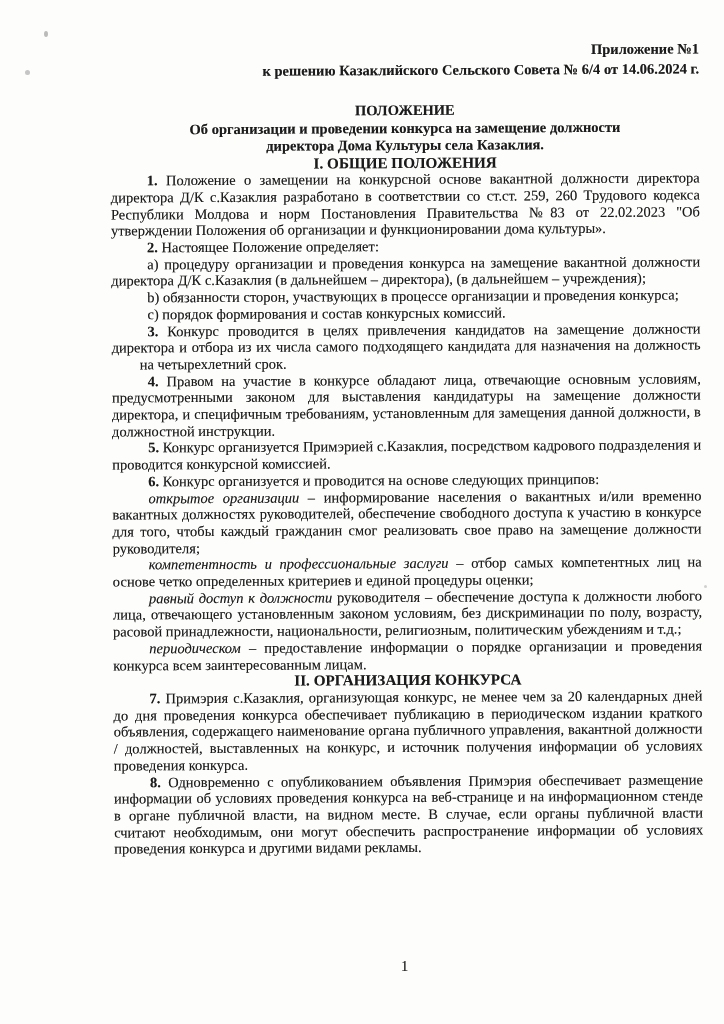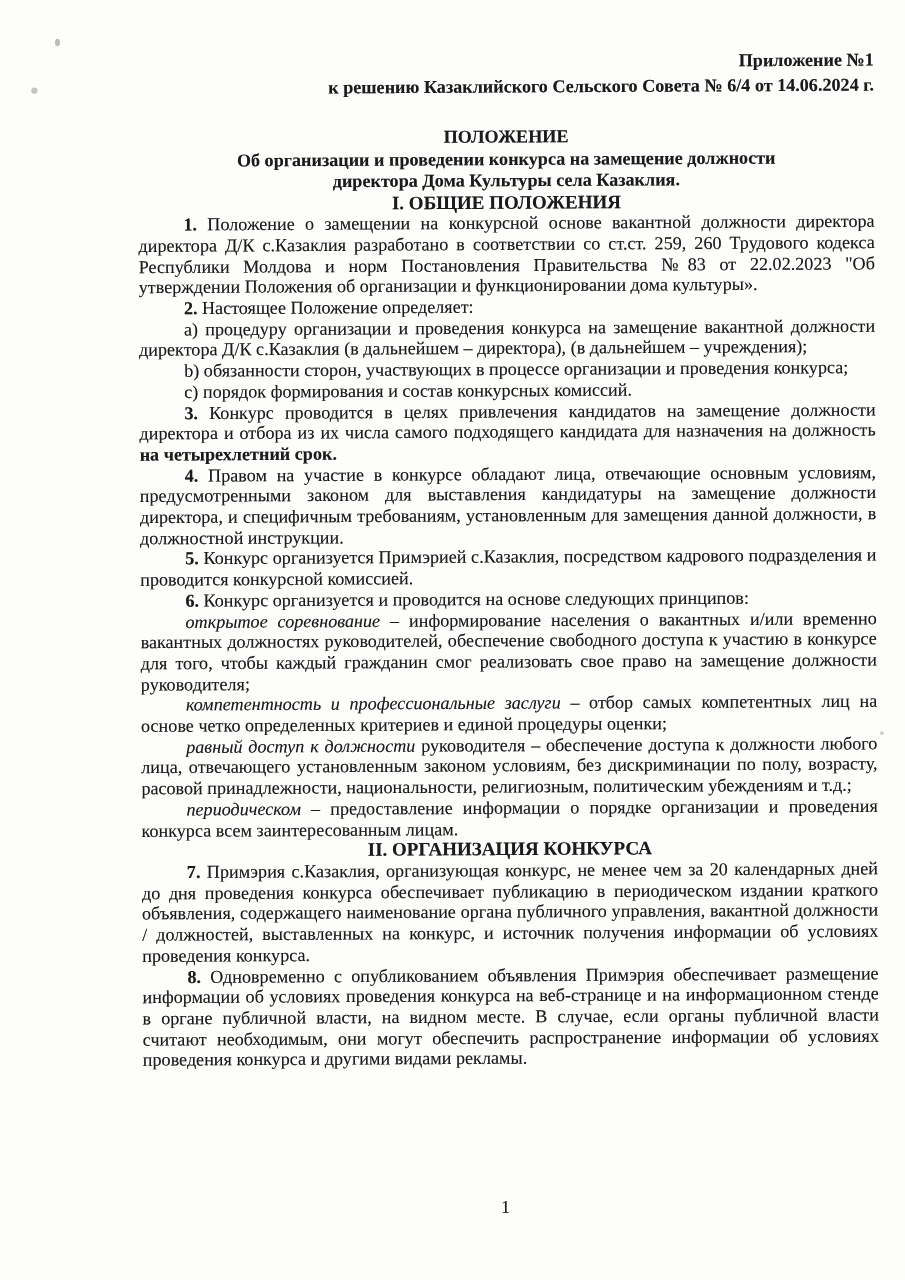--- a/index.html
+++ b/index.html
@@ -36,21 +36,21 @@
     font-weight:bold;line-height:17.5px;
   }
   p.sec-heading{
     text-align:center;text-indent:0;
     font-weight:bold;
     font-size:15.2px;
   }
   .sec1-heading{margin:14px 0 1px 0;}
   .sec2-heading{margin:13px 0 2px 0;}
   .num{font-weight:bold;}
-  .b{font-weight:bold;}
+  .b{font-weight:normal;margin-left:28px;}
   .it{font-style:italic;}
   .footer{
     position:absolute;
     left:110px;width:589px;top:958px;
     text-align:center;
     font-size:14.5px;
     font-family:"Liberation Serif","DejaVu Serif",serif;
     color:#222;
   }
   .speck{position:absolute;border-radius:50%;background:#6a6a6a;}
@@ -89,21 +89,21 @@
     <p class="para">c) порядок формирования и состав конкурсных комиссий.</p>
 
     <p class="para"><span class="num">3.</span><span> Конкурс проводится в целях привлечения кандидатов на замещение должности директора и отбора из их числа самого подходящего кандидата для назначения на должность </span><span class="b">на четырехлетний срок.</span></p>
 
     <p class="para"><span class="num">4.</span><span> Правом на участие в конкурсе обладают лица, отвечающие основным условиям, предусмотренными законом для выставления кандидатуры на замещение должности директора, и специфичным требованиям, установленным для замещения данной должности, в должностной инструкции.</span></p>
 
     <p class="para"><span class="num">5.</span><span> Конкурс организуется Примэрией с.Казаклия, посредством кадрового подразделения и проводится конкурсной комиссией.</span></p>
 
     <p class="para"><span class="num">6.</span><span> Конкурс организуется и проводится на основе следующих принципов:</span></p>
 
-    <p class="para"><span class="it">открытое соревнование</span><span> – информирование населения о вакантных и/или временно вакантных должностях руководителей, обеспечение свободного доступа к участию в конкурсе для того, чтобы каждый гражданин смог реализовать свое право на замещение должности руководителя;</span></p>
+    <p class="para"><span class="it">открытое организации</span><span> – информирование населения о вакантных и/или временно вакантных должностях руководителей, обеспечение свободного доступа к участию в конкурсе для того, чтобы каждый гражданин смог реализовать свое право на замещение должности руководителя;</span></p>
 
     <p class="para"><span class="it">компетентность и профессиональные заслуги</span><span> – отбор самых компетентных лиц на основе четко определенных критериев и единой процедуры оценки;</span></p>
 
     <p class="para"><span class="it">равный доступ к должности</span><span> руководителя – обеспечение доступа к должности любого лица, отвечающего установленным законом условиям, без дискриминации по полу, возрасту, расовой принадлежности, национальности, религиозным, политическим убеждениям и т.д.;</span></p>
 
     <p class="para"><span class="it">периодическом</span><span> – предоставление информации о порядке организации и проведения конкурса всем заинтересованным лицам.</span></p>
 
     <p class="sec-heading sec2-heading">II. ОРГАНИЗАЦИЯ КОНКУРСА</p>
 
     <p class="para"><span class="num">7.</span><span> Примэрия с.Казаклия, организующая конкурс, не менее чем за 20 календарных дней до дня проведения конкурса обеспечивает публикацию в периодическом издании краткого объявления, содержащего наименование органа публичного управления, вакантной должности / должностей, выставленных на конкурс, и источник получения информации об условиях проведения конкурса.</span></p>

